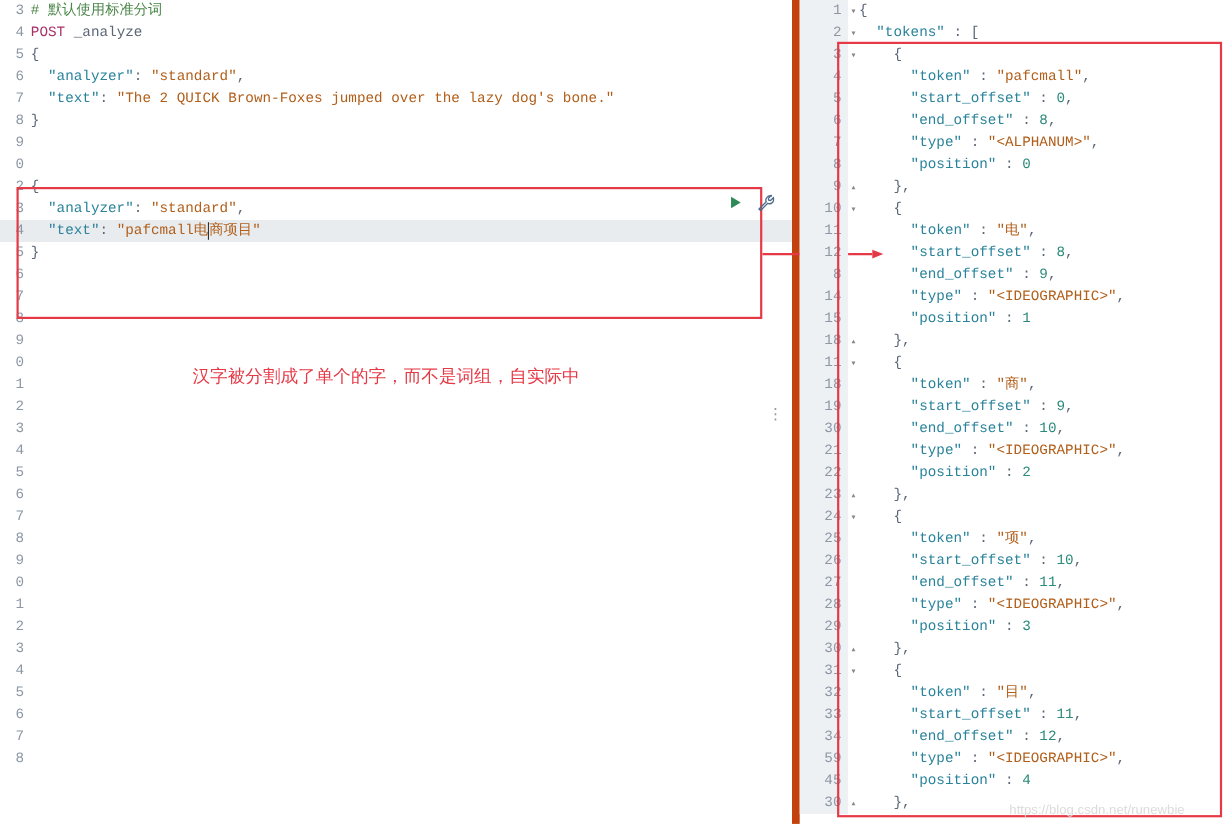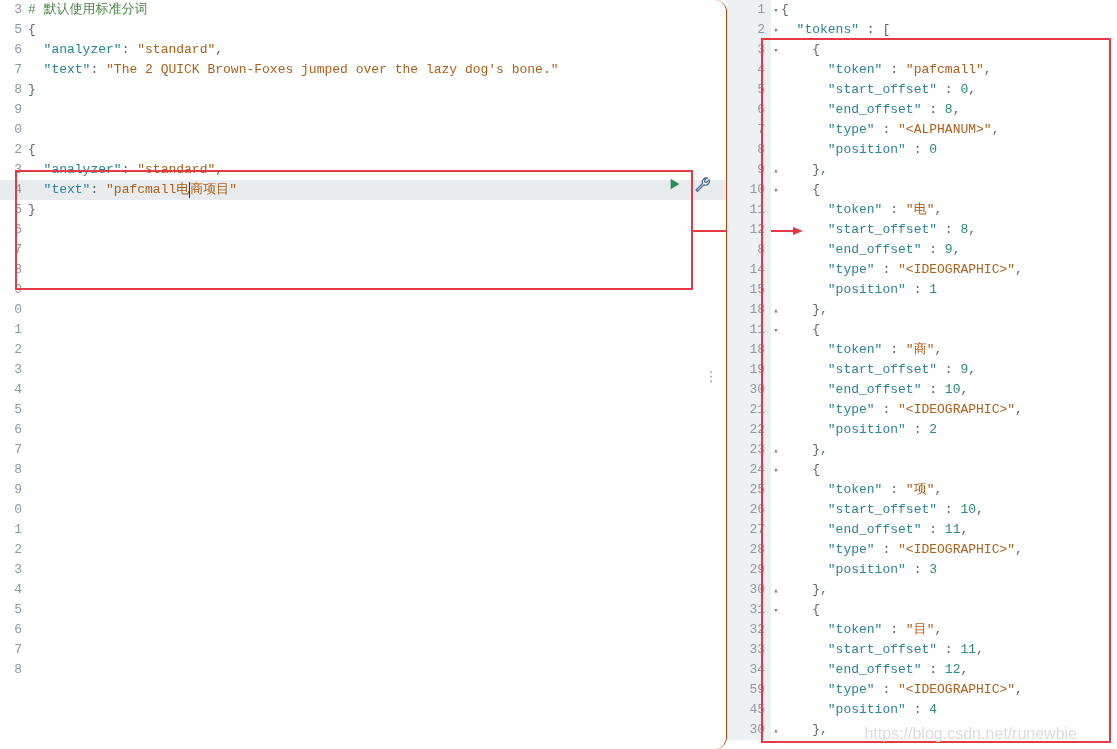--- a/index.html
+++ b/index.html
@@ -9,22 +9,21 @@
   background: #fff;
   display: flex;
   width: 1117px;
   height: 749px;
   overflow: hidden;
   position: relative;
 }
 .panel-left {
   flex: 1;
   position: relative;
-  border-right: 1px solid #c2410c;
-  border-radius: 12px;
+  border-right: 7px solid #c2410c;
 }
 .panel-right {
   width: 390px;
   position: relative;
 }
 .gutter {
   width: 28px;
   text-align: right;
   color: #8e98a5;
   padding-right: 6px;
@@ -124,41 +123,42 @@
   top: 368px;
   color: #999;
   font-size: 14px;
   letter-spacing: 0;
 }
 .watermark {
   position: absolute;
   right: 40px;
   bottom: 6px;
   color: #dcdcdc;
-  font-size: 16px;
+  font-size: 12px;
   font-family: Arial, sans-serif;
 }
 .right-gutter {
   width: 44px;
   text-align: right;
   padding-right: 6px;
   color: #8e98a5;
   display: inline-block;
   user-select: none;
 }
 .right-line-num {
   background: #eef1f4;
 }
 </style>
 </head>
 <body>
 
 <div class="panel-left">
   <div id="left-code">
       <div class="line"><span class="gutter">3</span><span class="code"><span class="c-comment"># 默认使用标准分词</span></span></div>
+      <div class="line"><span class="gutter">4</span><span class="code"><span class="c-method">POST</span><span> _analyze</span></span></div>
       <div class="line"><span class="gutter">5</span><span class="code">{</span></div>
       <div class="line"><span class="gutter">6</span><span class="code"><span>  </span><span class="c-key">"analyzer"</span><span>: </span><span class="c-string">"standard"</span><span>,</span></span></div>
       <div class="line"><span class="gutter">7</span><span class="code"><span>  </span><span class="c-key">"text"</span><span>: </span><span class="c-string">"The 2 QUICK Brown-Foxes jumped over the lazy dog's bone."</span></span></div>
       <div class="line"><span class="gutter">8</span><span class="code">}</span></div>
       <div class="line"><span class="gutter">9</span><span class="code"></span></div>
       <div class="line"><span class="gutter">0</span><span class="code"></span></div>
       <div class="line"><span class="gutter">2</span><span class="code">{</span></div>
       <div class="line"><span class="gutter">3</span><span class="code"><span>  </span><span class="c-key">"analyzer"</span><span>: </span><span class="c-string">"standard"</span><span>,</span></span></div>
       <div class="line hl-cur"><span class="gutter">4</span><span class="code"><span>  </span><span class="c-key">"text"</span><span>: </span><span class="c-string">"pafcmall电</span><span class="cursor"></span><span class="c-string">商项目"</span></span></div>
       <div class="line"><span class="gutter">5</span><span class="code">}</span></div>
@@ -193,20 +193,21 @@
           <path d="M3 2 L13 8 L3 14 Z" fill="#2e8b57"></path>
         </svg>
     </span>
     <span class="wrench-icon">
       <svg viewBox="0 0 16 16">
           <path d="M13.7 2.3a4 4 0 0 0-5.2 5.2L2 14l1.4 1.4 6.5-6.5a4 4 0 0 0 5.2-5.2l-2.6 2.6-1.6-.4-.4-1.6 2.6-2.6z" fill="none" stroke="#4a6a8a" stroke-width="1.2"></path>
         </svg>
     </span>
   </div>
   <div class="annotation">
+    <div>汉字被分割成了单个的字，而不是词组，自实际中</div>
   </div>
   <svg class="arrow" viewBox="0 0 110 10">
     <line x1="0" y1="5" x2="100" y2="5" class="arrow-line"></line>
     <polygon points="100,1 110,5 100,9" class="arrow-head"></polygon>
   </svg>
   <div class="v-dots">⋮</div>
 </div>
 
 <div class="panel-right">
   <div id="right-code">

